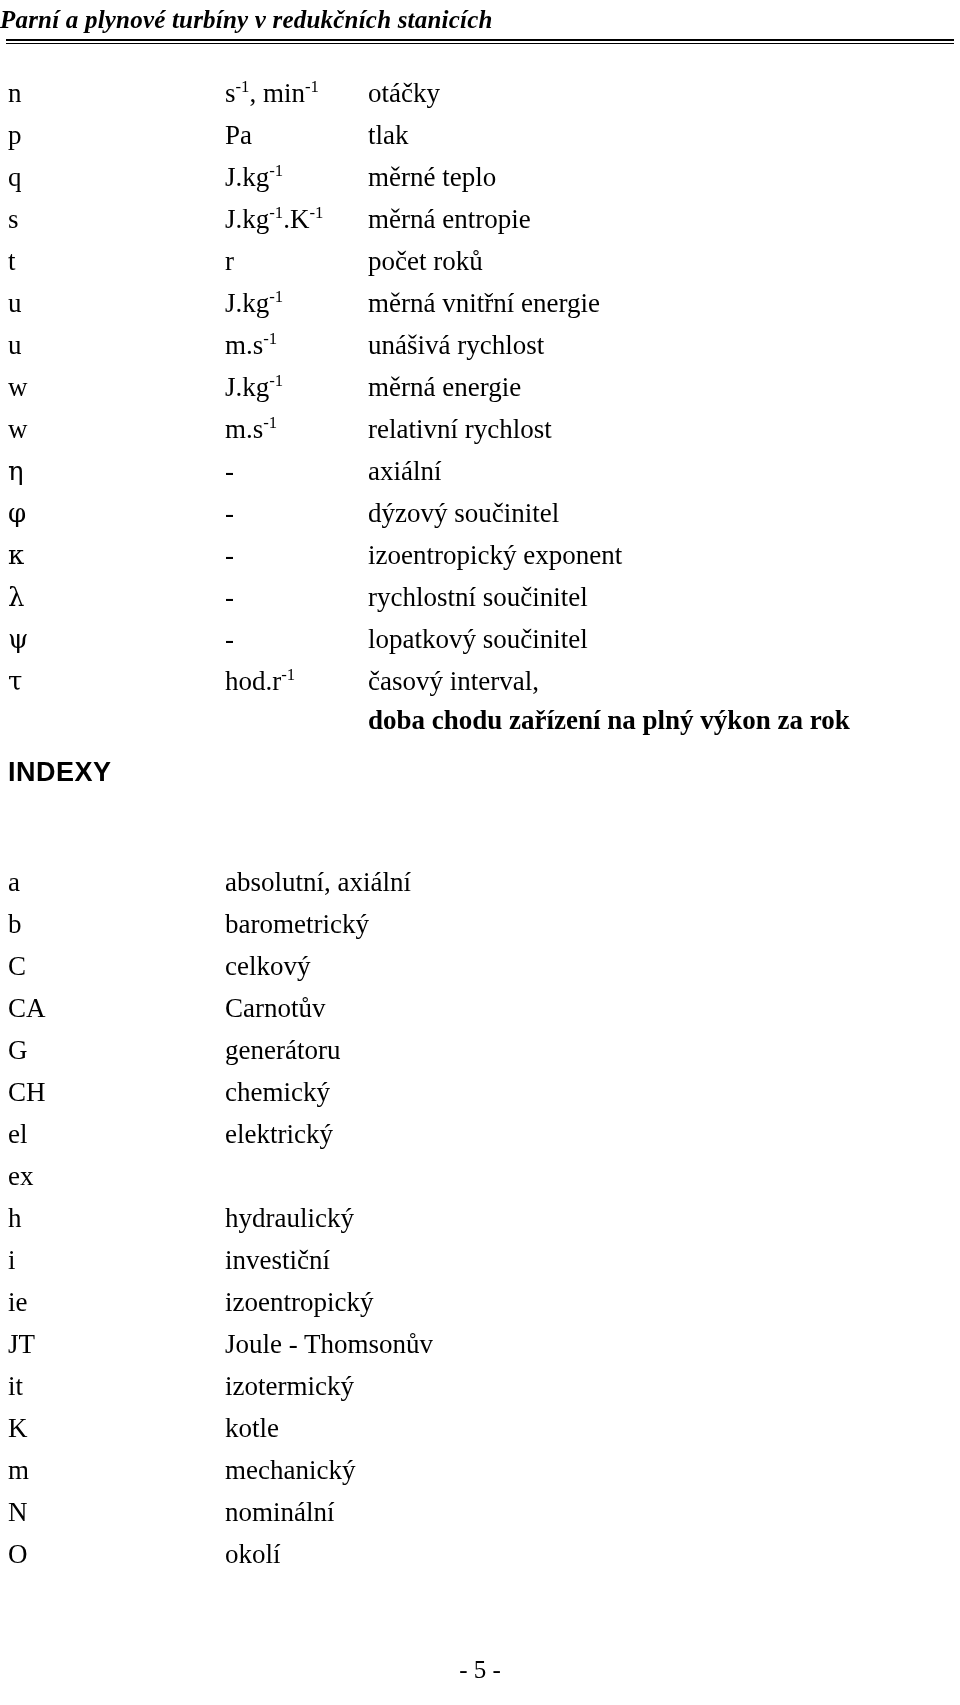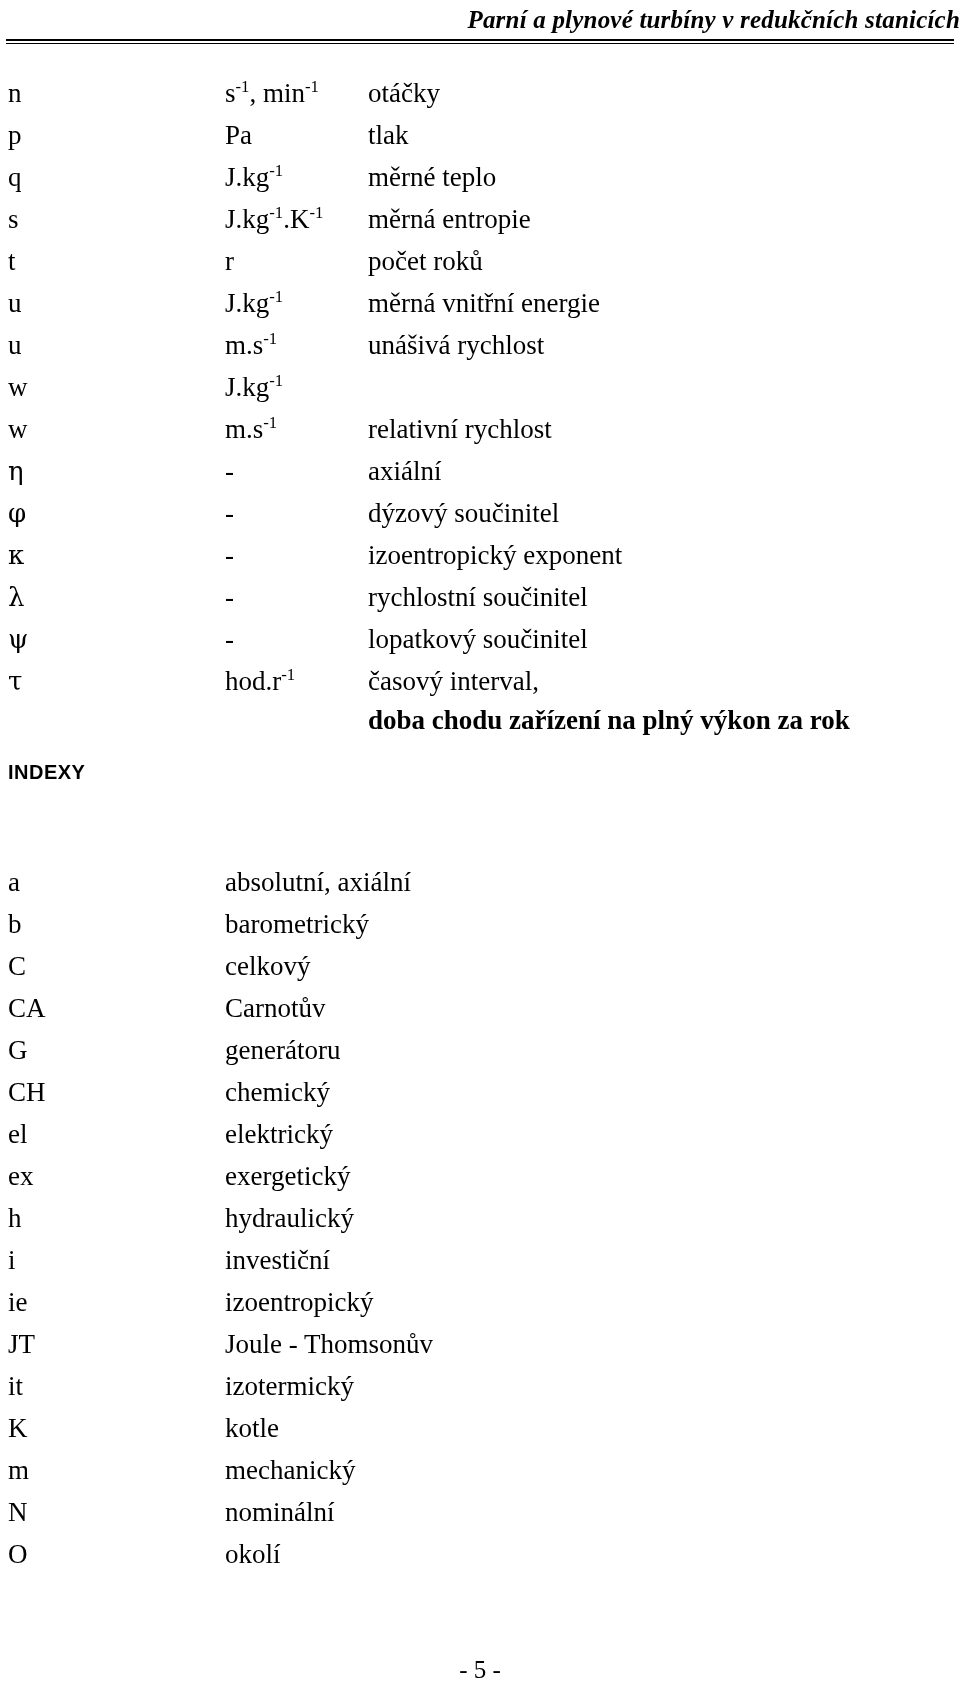--- a/index.html
+++ b/index.html
@@ -18,21 +18,21 @@
   }
 
   
   .header {
     position: absolute;
     left: 0;
     top: 0;
     width: 960px;
   }
   .header-title {
-    text-align: right;
+    text-align: left;
     font-style: italic;
     font-weight: bold;
     font-size: 25px;
     line-height: 32px;
     padding-top: 4px;
     letter-spacing: 0.2px;
   }
   .header-rule {
     margin: 3px 6px 0 6px;
     border-top: 2px solid #000;
@@ -88,21 +88,21 @@
     line-height: 0;
   }
 
   
   .indexy-heading {
     position: absolute;
     left: 8px;
     top: 756px;
     font-family: "Liberation Sans", "DejaVu Sans", sans-serif;
     font-weight: bold;
-    font-size: 20px;
+    font-size: 27px;
     line-height: 32px;
     letter-spacing: 0.5px;
   }
 
   
   .index-list {
     position: absolute;
     left: 0;
     top: 861px;
     width: 960px;
@@ -179,20 +179,21 @@
         <div class="col-desc"><span>měrná vnitřní energie</span></div>
       </div>
       <div class="sym-row">
         <div class="col-sym">u</div>
         <div class="col-unit">m.s<sup>-1</sup></div>
         <div class="col-desc"><span>unášivá rychlost</span></div>
       </div>
       <div class="sym-row">
         <div class="col-sym">w</div>
         <div class="col-unit">J.kg<sup>-1</sup></div>
+        <div class="col-desc"><span>měrná energie</span></div>
       </div>
       <div class="sym-row">
         <div class="col-sym">w</div>
         <div class="col-unit">m.s<sup>-1</sup></div>
         <div class="col-desc"><span>relativní rychlost</span></div>
       </div>
       <div class="sym-row">
         <div class="col-sym greek">η</div>
         <div class="col-unit">-</div>
         <div class="col-desc"><span>axiální</span></div>
@@ -250,21 +251,20 @@
       <div class="idx-row">
         <div class="idx-sym">CH</div>
         <div class="idx-desc">chemický</div>
       </div>
       <div class="idx-row">
         <div class="idx-sym">el</div>
         <div class="idx-desc">elektrický</div>
       </div>
       <div class="idx-row">
         <div class="idx-sym">ex</div>
-        <div class="idx-desc">exergetický</div>
       </div>
       <div class="idx-row">
         <div class="idx-sym">h</div>
         <div class="idx-desc">hydraulický</div>
       </div>
       <div class="idx-row">
         <div class="idx-sym">i</div>
         <div class="idx-desc">investiční</div>
       </div>
       <div class="idx-row">

